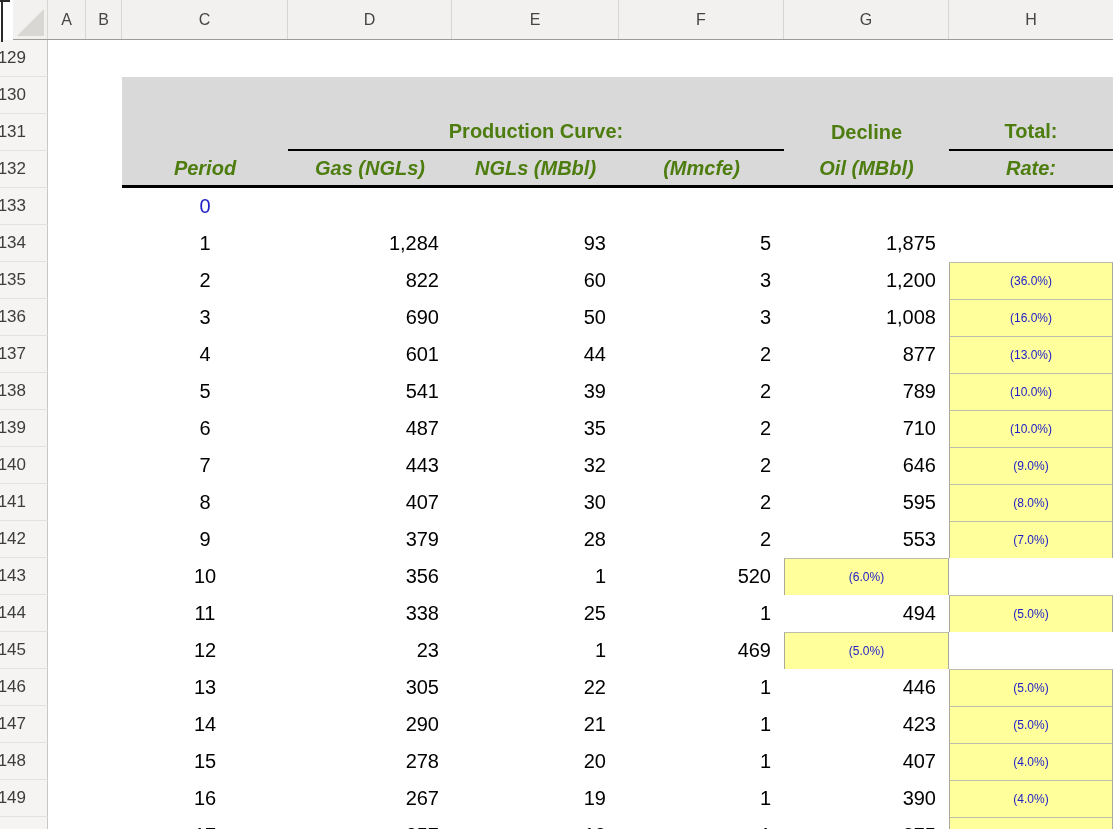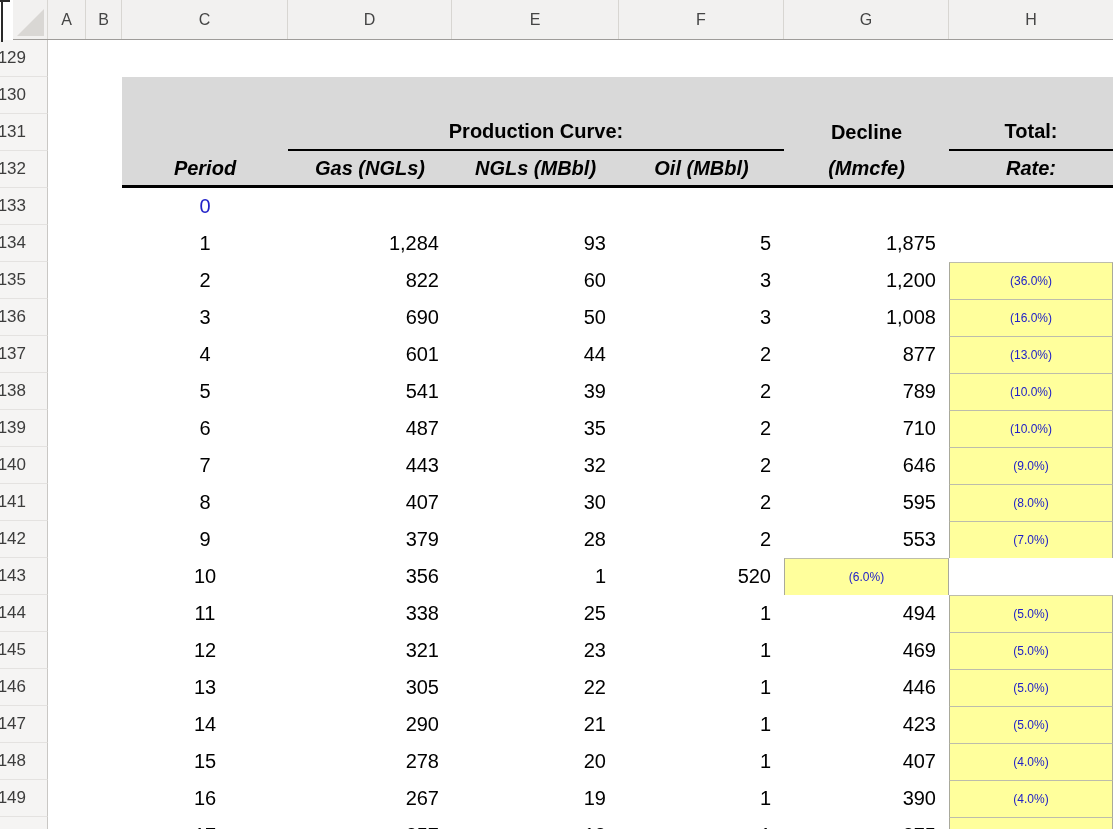--- a/index.html
+++ b/index.html
@@ -41,21 +41,21 @@
   .xrow{height:37px;}
   .rowhdr{
     background:var(--rowhdr-bg);
     border-right:1px solid var(--rowhdr-right);
     border-bottom:1px solid var(--rowhdr-sep);
     display:flex; align-items:center; justify-content:flex-end;
     padding-right:21px; font-size:17px; color:#3d3d3d; box-sizing:border-box;
   }
   .cell{box-sizing:border-box; display:flex; align-items:center;}
   .band{background:var(--band);}
-  .bold{font-weight:bold; font-size:20px; color:#000000;}
+  .bold{font-weight:bold; font-size:20px; color:#4d7c0f;}
   .center{justify-content:center;}
   .num{justify-content:flex-end; padding-right:13px; font-size:20px; color:#000;}
   .period{justify-content:center; font-size:20px; color:#000;}
   .blue{color:var(--blue);}
   .thin-underline{border-bottom:2px solid #000;}
   .thick-underline{border-bottom:3px solid #000;font-style:italic;}
   .decl{justify-content:center; font-size:12px;}
   .decl.yellow{
     background:var(--yellow); color:var(--blue);
     border-left:1px solid var(--ycell-border);
@@ -105,22 +105,22 @@
     <div class="cell band bold center">Decline</div>
     <div class="cell band bold center thin-underline">Total:</div>
   </div>
 
   <div class="grid-row xrow">
     <div class="rowhdr">132</div>
     <div class="cell" style="grid-column:2/4;"></div>
     <div class="cell band bold center thick-underline">Period</div>
     <div class="cell band bold center thick-underline">Gas (NGLs)</div>
     <div class="cell band bold center thick-underline">NGLs (MBbl)</div>
+    <div class="cell band bold center thick-underline">(Mmcfe)</div>
     <div class="cell band bold center thick-underline">Oil (MBbl)</div>
-    <div class="cell band bold center thick-underline">(Mmcfe)</div>
     <div class="cell band bold center thick-underline">Rate:</div>
   </div>
 
   <div id="body-rows">
       <div class="grid-row xrow">
         <div class="rowhdr">133</div>
         <div class="cell" style="grid-column: 2 / 4;"></div>
         <div class="cell period blue">0</div>
         <div class="cell num"></div>
         <div class="cell num"></div>
@@ -234,21 +234,20 @@
         <div class="cell num">338</div>
         <div class="cell num">25</div>
         <div class="cell num">1</div>
         <div class="cell num">494</div>
         <div class="cell decl yellow">(5.0%)</div>
       </div>
       <div class="grid-row xrow">
         <div class="rowhdr">145</div>
         <div class="cell" style="grid-column: 2 / 4;"></div>
         <div class="cell period">12</div>
-        <div class="cell num">321</div>
         <div class="cell num">23</div>
         <div class="cell num">1</div>
         <div class="cell num">469</div>
         <div class="cell decl yellow">(5.0%)</div>
       </div>
       <div class="grid-row xrow">
         <div class="rowhdr">146</div>
         <div class="cell" style="grid-column: 2 / 4;"></div>
         <div class="cell period">13</div>
         <div class="cell num">305</div>

